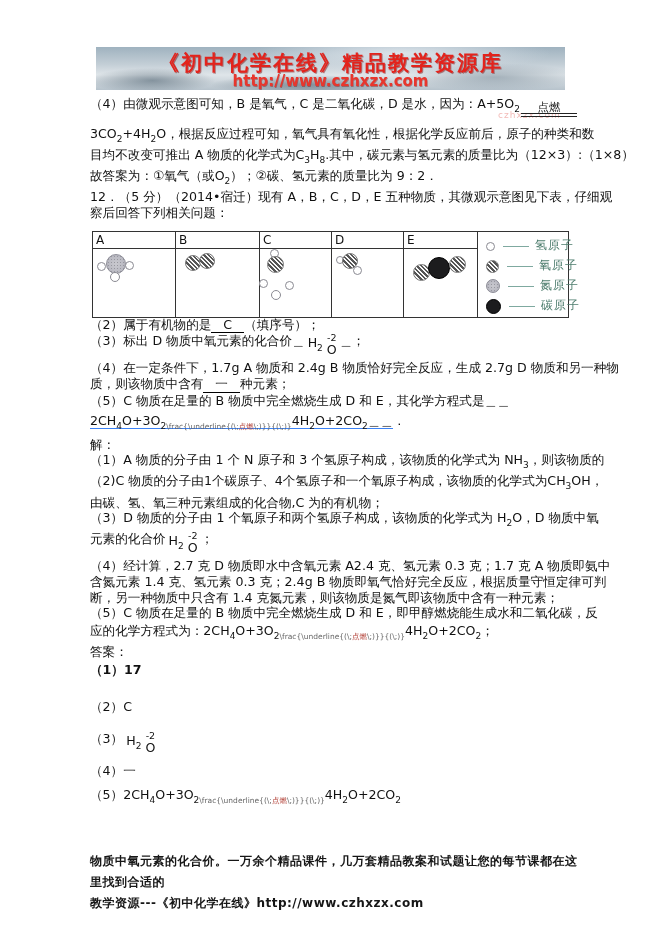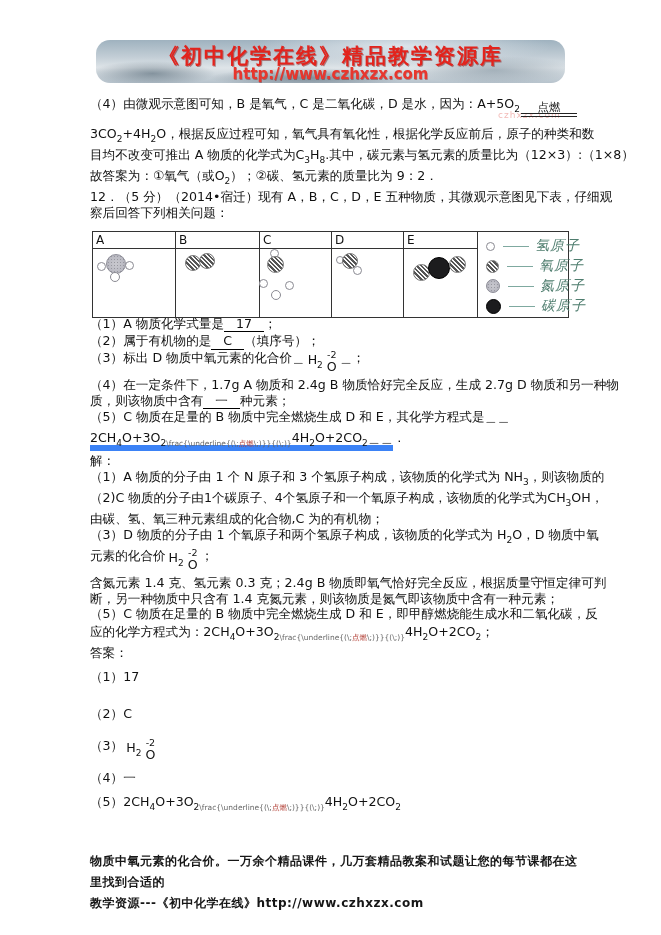--- a/index.html
+++ b/index.html
@@ -4,28 +4,28 @@
 <style>
   * { margin:0; padding:0; box-sizing:border-box; }
   html,body { background:#fff; }
   .page {
     position:relative; width:661px; height:935px; background:#ffffff;
     font-family:"DejaVu Sans","Liberation Sans",sans-serif;
     font-size:12.6px; line-height:15.6px; color:#111; overflow:hidden;
   }
   
   .banner {
-    position:absolute; left:96px; top:40px; width:469px; height:43px;
+    position:absolute; left:96px; top:47px; width:469px; height:43px;
     background:
       radial-gradient(ellipse 90px 18px at 12% 78%, rgba(70,90,105,.55), rgba(70,90,105,0) 70%),
       radial-gradient(ellipse 140px 14px at 45% 88%, rgba(60,80,95,.5), rgba(60,80,95,0) 70%),
       radial-gradient(ellipse 120px 20px at 85% 70%, rgba(100,120,135,.45), rgba(100,120,135,0) 70%),
       radial-gradient(ellipse 200px 26px at 65% 15%, rgba(225,232,238,.9), rgba(225,232,238,0) 75%),
       linear-gradient(180deg,#9fb2bf 0%, #c3ced6 40%, #dfe5e9 65%, #b7c3cc 100%);
-    overflow:hidden; cursor:pointer;border-radius:14px;
+    overflow:hidden; cursor:pointer;
   }
   .banner-title {
     position:absolute; left:0; right:0; top:6px; text-align:center;
     font-weight:bold; font-size:21px; line-height:21px; letter-spacing:2px;
     color:#e3231c; text-shadow:1px 1px 0 rgba(120,0,0,.45);
   }
   .banner-url {
     position:absolute; left:0; right:0; top:26px; text-align:center;
     font-weight:bold; font-size:15px; line-height:16px; color:#e8362d;
     text-shadow:0.5px 0.5px 0 rgba(130,10,10,.4);
@@ -35,21 +35,21 @@
   .ln { min-height:15.6px; white-space:nowrap; }
   .gap4 { margin-top:4px; }
   
   .over-arrow { display:inline-block; vertical-align:-3px; margin-left:1px; }
   .over-arrow .ignite { display:block; text-align:center; font-size:11.5px; line-height:12px; color:#1a1a1a; }
   .over-arrow .dline { display:block; width:56px; height:4px; border-top:1.5px solid #222; border-bottom:1.5px solid #222; }
   .watermark { position:absolute; left:498px; top:108px; font-size:9px; color:#e0524a; opacity:.4; letter-spacing:1px; }
   sub { font-size:9px; }
   
   .blank { display:inline-block; border-bottom:1px solid #000; padding:0 12px; text-align:center; }
-  .eq-blank { border-bottom:6px solid #3b82f6; }
+  .eq-blank { border-bottom:1px solid #3b82f6; }
   
   .fracjunk { font-size:7.5px; color:#666; vertical-align:-4px; letter-spacing:0; }
   .fracjunk .hot { color:#b03a30; }
   
   .valence { display:inline-block; vertical-align:-2px; margin:0 3px; }
   .valence .vh { display:inline-block; }
   .valence .vo { display:inline-flex; flex-direction:column; align-items:center; vertical-align:bottom; margin-left:4px; }
   .valence .vcharge { font-size:9.5px; line-height:10px; }
   .valence .vO { line-height:13px; }
   .tall { }
@@ -63,21 +63,21 @@
   .atom.h { background:#fff; border:1px solid #8a8a92; }
   .atom.o { background:repeating-linear-gradient(45deg,#f8f8f8 0 1.6px,#555 1.6px 3.2px); border:1px solid #777; }
   .atom.n { background:radial-gradient(circle,#c9c9cf 0 35%,#aeaeb8 100%); border:1px solid #8d8d97;
             background-image:radial-gradient(#97979f 22%,transparent 23%),radial-gradient(circle,#c9c9cf,#b2b2bc); background-size:3px 3px,100% 100%; }
   .atom.c { background:#1c1c1e; border:1px solid #000; }
   
   .legend { padding:4px 0 0 8px; }
   .lrow { display:flex; align-items:center; height:20px; }
   .licon { border-radius:50%; flex:none; }
   .ldash { width:26px; height:1px; background:#7fa9a0; margin:0 6px 0 8px; flex:none; }
-  .llabel { font-size:14px; color:#4e7d6e; letter-spacing:1px; white-space:nowrap;font-style:italic; }
+  .llabel { font-size:12px; color:#4e7d6e; letter-spacing:1px; white-space:nowrap; }
   
   .footer { position:absolute; left:90px; top:851px; width:490px; font-weight:bold; font-size:12px; line-height:21px; color:#161616; letter-spacing:.5px; }
   .footer .url { font-weight:bold; }
 </style>
 </head>
 <body>
 
 <div class="page">
 
   <div class="banner">
@@ -92,23 +92,20 @@
       <span>（4）由微观示意图可知，B 是氧气，C 是二氧化碳，D 是水，因为：</span><span>A+5O<sub>2</sub></span><span class="over-arrow"><span class="ignite">点燃</span><span class="dline"></span></span>
     </div>
     <div class="ln">3CO<sub>2</sub>+4H<sub>2</sub>O，根据反应过程可知，氧气具有氧化性，根据化学反应前后，原子的种类和数</div>
     <div class="ln">目均不改变可推出 A 物质的化学式为C<sub>3</sub>H<sub>8</sub>.其中，碳元素与氢元素的质量比为（12×3）:（1×8）</div>
     <div class="ln">故答案为：①氧气（或O<sub>2</sub>）；②碳、氢元素的质量比为 9：2．</div>
     <div class="ln">12．（5 分）（2014•宿迁）现有 A，B，C，D，E 五种物质，其微观示意图见下表，仔细观</div>
     <div class="ln">察后回答下列相关问题：</div>
 
     <div style="height:95px;"></div>
 
-    <div class="ln">
-      <span>（1）A 物质化学式量是</span><span class="blank">17</span><span>；</span>
-    </div>
     <div class="ln" style="margin-top:1px;">
       <span>（2）属于有机物的是</span><span class="blank">C</span><span>（填序号）；</span>
     </div>
     <div class="ln tall">
       <span>（3）标出 D 物质中氧元素的化合价＿</span><span class="valence"><span class="vh">H<sub>2</sub></span><span class="vo">
             <span class="vcharge">-2</span>
             <span class="vO">O</span>
           </span></span><span>＿；</span>
     </div>
     <div class="ln gap4">（4）在一定条件下，1.7g A 物质和 2.4g B 物质恰好完全反应，生成 2.7g D 物质和另一种物</div>
@@ -124,29 +121,30 @@
     <div class="ln">（1）A 物质的分子由 1 个 N 原子和 3 个氢原子构成，该物质的化学式为 NH<sub>3</sub>，则该物质的</div>
     <div class="ln">（2)C 物质的分子由1个碳原子、4个氢原子和一个氧原子构成，该物质的化学式为CH<sub>3</sub>OH，</div>
     <div class="ln">由碳、氢、氧三种元素组成的化合物,C 为的有机物；</div>
     <div class="ln">（3）D 物质的分子由 1 个氧原子和两个氢原子构成，该物质的化学式为 H<sub>2</sub>O，D 物质中氧</div>
     <div class="ln tall" style="margin-bottom:4px;">
       <span>元素的化合价</span><span class="valence"><span class="vh">H<sub>2</sub></span><span class="vo">
             <span class="vcharge">-2</span>
             <span class="vO">O</span>
           </span></span><span>；</span>
     </div>
+    <div class="ln">（4）经计算，2.7 克 D 物质即水中含氧元素 A2.4 克、氢元素 0.3 克；1.7 克 A 物质即氨中</div>
     <div class="ln">含氮元素 1.4 克、氢元素 0.3 克；2.4g B 物质即氧气恰好完全反应，根据质量守恒定律可判</div>
     <div class="ln">断，另一种物质中只含有 1.4 克氮元素，则该物质是氮气即该物质中含有一种元素；</div>
     <div class="ln">（5）C 物质在足量的 B 物质中完全燃烧生成 D 和 E，即甲醇燃烧能生成水和二氧化碳，反</div>
     <div class="ln" style="margin-top:2px;">
       <span>应的化学方程式为：</span><span>2CH<sub>4</sub>O+3O<sub>2</sub></span><span class="fracjunk"><span>\frac{\underline{(\;</span><span class="hot">点燃</span><span>\;)}}{(\;)}</span></span><span>4H<sub>2</sub>O+2CO<sub>2</sub></span><span>；</span>
     </div>
 
     <div class="ln">答案：</div>
-    <div class="ln" style="margin-top:8px;">（1）17</div>
+    <div class="ln" style="margin-top:2px;font-weight:bold;">（1）17</div>
     <div class="ln" style="margin-top:22px;">（2）C</div>
     <div class="ln tall" style="margin-top:16px;">
       <span>（3）</span><span class="valence"><span class="vh">H<sub>2</sub></span><span class="vo">
             <span class="vcharge">-2</span>
             <span class="vO">O</span>
           </span></span>
     </div>
     <div class="ln" style="margin-top:9px;">（4）一</div>
     <div class="ln" style="margin-top:8px;">
       <span>（5）</span><span>2CH<sub>4</sub>O+3O<sub>2</sub></span><span class="fracjunk"><span>\frac{\underline{(\;</span><span class="hot">点燃</span><span>\;)}}{(\;)}</span></span><span>4H<sub>2</sub>O+2CO<sub>2</sub></span>

